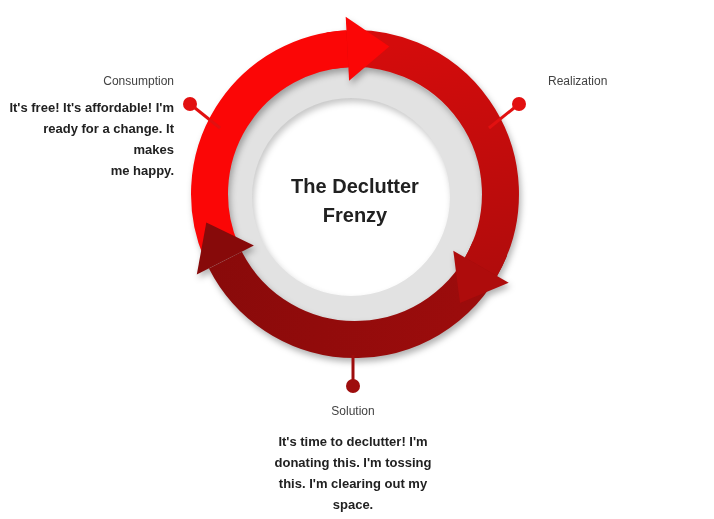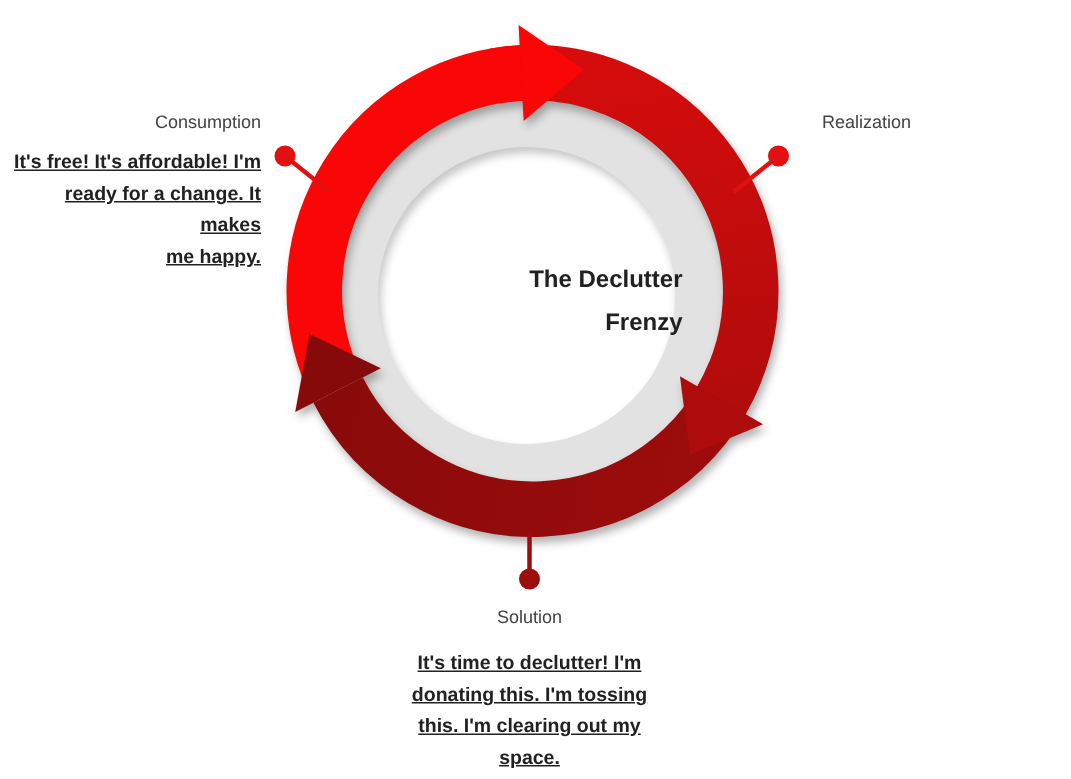--- a/index.html
+++ b/index.html
@@ -8,30 +8,30 @@
     width:714px;height:519px;
     background:#fff;
     font-family:"Liberation Sans",sans-serif;
     overflow:hidden;
   }
   .cycle-svg{position:absolute;left:0;top:0;}
   .arc-group{filter:drop-shadow(2px 4px 3px rgba(0,0,0,0.30));}
   .ring-shadow{filter:drop-shadow(2px 4px 3px rgba(0,0,0,0.22));}
   .center-title{
     position:absolute;left:255px;top:172px;width:200px;
-    text-align:right;font-size:16px;font-weight:bold;line-height:29px;
+    text-align:center;font-size:20px;font-weight:bold;line-height:29px;
     color:var(--title-color,#212121);white-space:pre-line;
   }
   .stage-label{
     position:absolute;font-size:12px;line-height:16px;
     color:var(--label-color,#424242);
   }
   .stage-desc{
     position:absolute;font-size:13px;font-weight:bold;line-height:21px;
-    color:var(--body-color,#212121);white-space:pre-line;text-decoration:underline;
+    color:var(--body-color,#212121);white-space:pre-line;
   }
   .label-consumption{top:73px;right:540px;text-align:right;}
   .desc-consumption{top:97px;right:540px;text-align:right;}
   .label-realization{top:73px;left:548px;}
   .desc-realization{top:97px;left:537px;}
   .label-solution{top:403px;left:353px;transform:translateX(-50%);text-align:left;}
   .desc-solution{top:431px;left:353px;transform:translateX(-50%);text-align:center;}
 </style>
 </head>
 <body>

